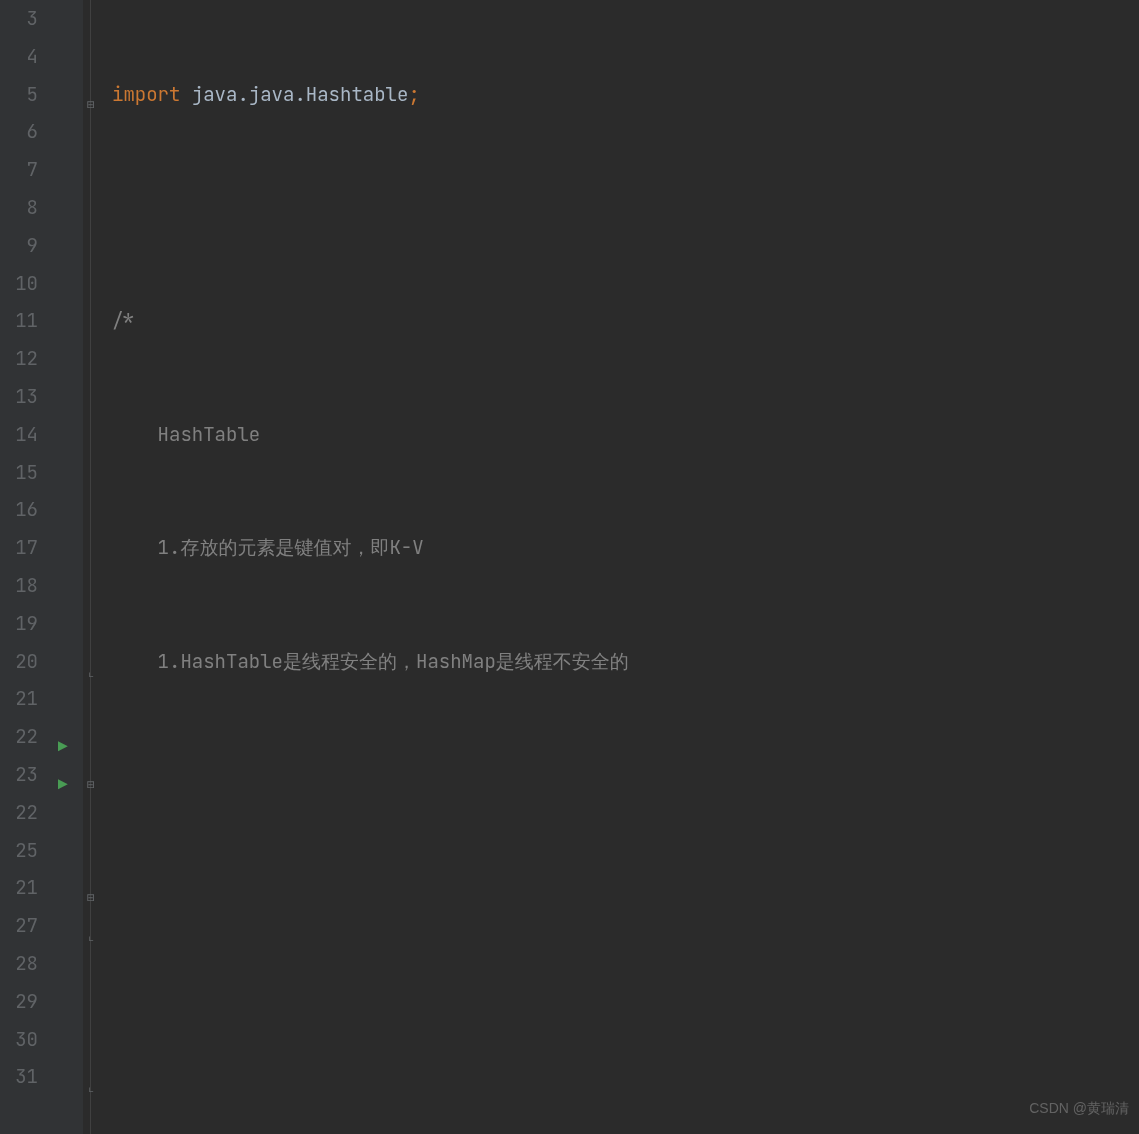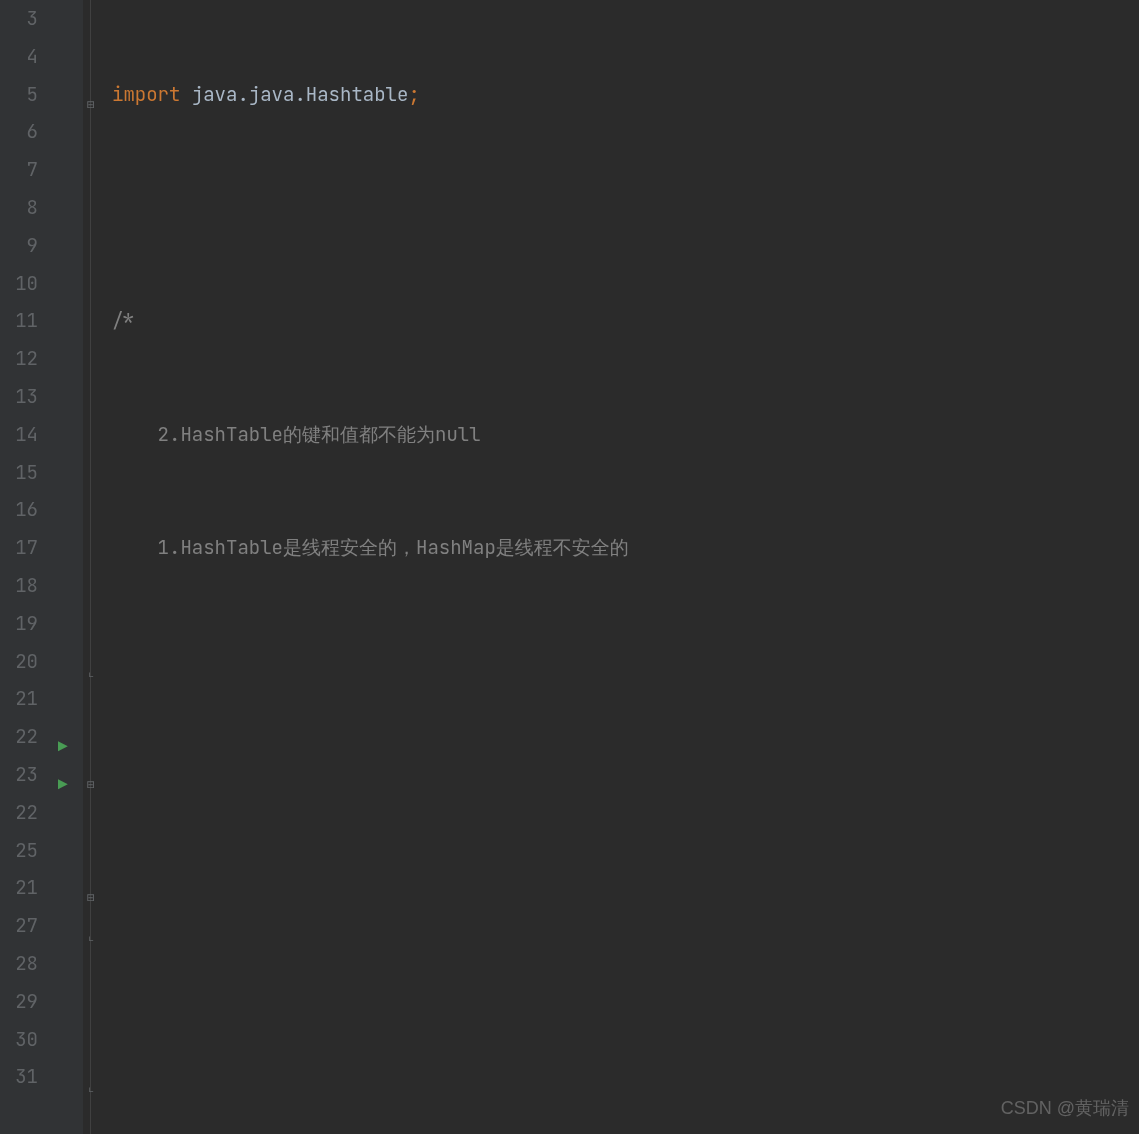--- a/index.html
+++ b/index.html
@@ -68,21 +68,21 @@
   }
   .code-line { height: 37.8px; }
   .kw { color: #cc7832; }
   .cmt { color: #808080; }
   .watermark {
     position: absolute;
     right: 10px;
     bottom: 6px;
     color: rgba(200,200,200,0.35);
     font-family: sans-serif;
-    font-size: 18px;
+    font-size: 14px;
   }
 </style>
 </head>
 <body>
 
 <div class="editor">
   <div class="gutter" id="gutter">
       <div class="gutter-line">3</div>
       <div class="gutter-line">4</div>
       <div class="gutter-line">5</div>
@@ -123,21 +123,22 @@
       <div class="fold-icon" style="top: 766px;">⊟</div>
       <div class="fold-icon" style="top: 879.4px;">⊟</div>
       <div class="fold-icon" style="top: 652.6px;">⌞</div>
       <div class="fold-icon" style="top: 917.2px;">⌞</div>
       <div class="fold-icon" style="top: 1068.4px;">⌞</div>
     </div>
   <div class="code">
     <div class="code-line"><span class="kw">import </span><span>java.java.Hashtable</span><span class="kw">;</span></div>
     <div class="code-line"></div>
     <div class="code-line"><span class="cmt">/*</span></div>
-    <div class="code-line"><span class="cmt">    2.HashTable的键和值都不能为null</span></div>
+    <div class="code-line"><span class="cmt">    HashTable</span></div>
+    <div class="code-line"><span class="cmt">    1.存放的元素是键值对，即K-V</span></div>
     <div class="code-line"><span class="cmt">    1.HashTable是线程安全的，HashMap是线程不安全的</span></div>
     <div class="code-line"></div>
     
     
     
     
     
     
     
     

